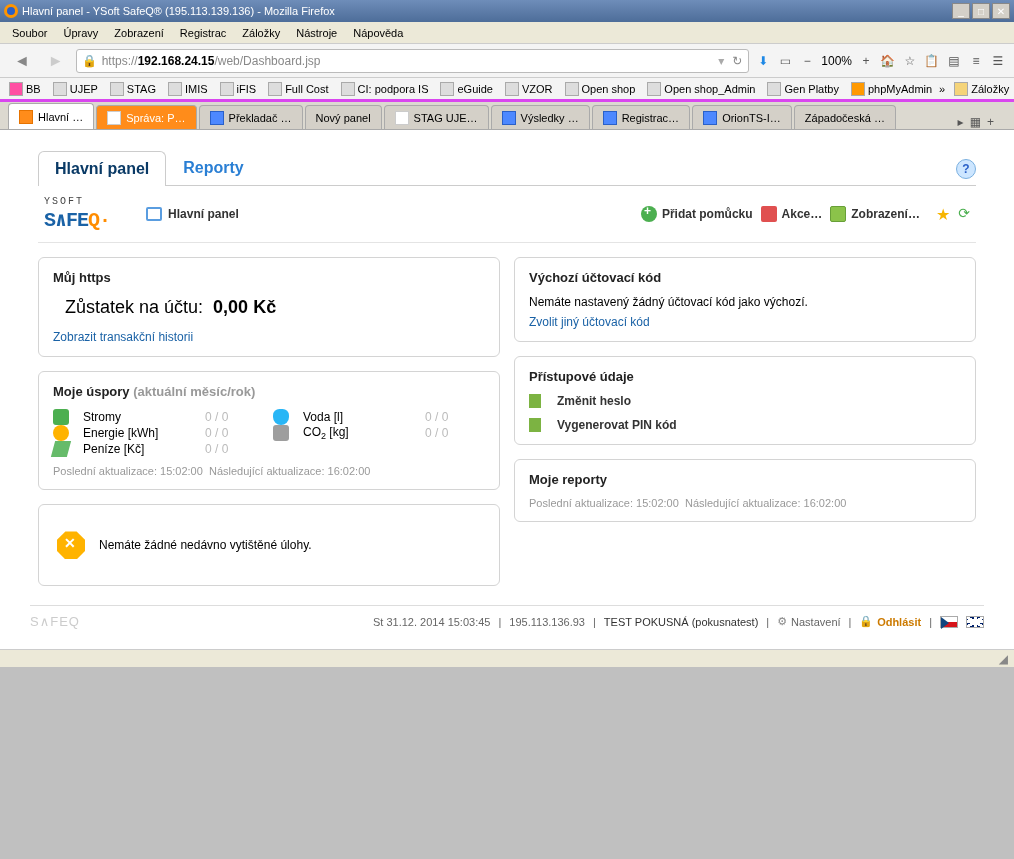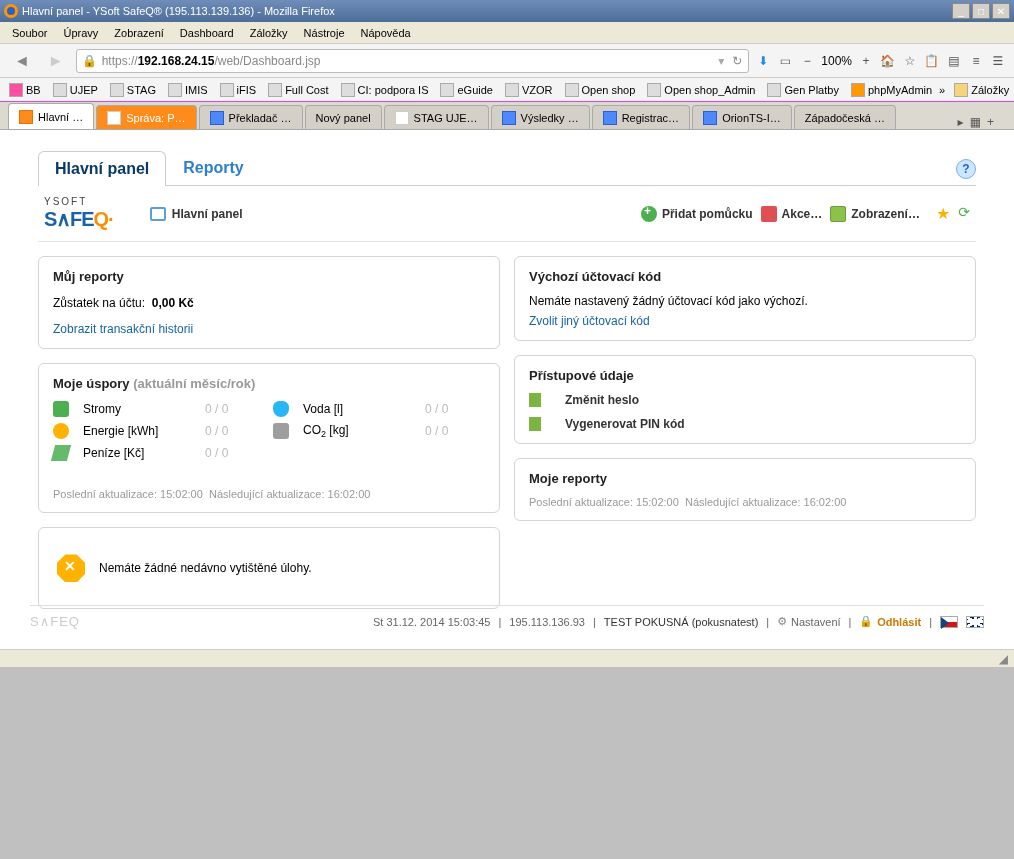--- a/index.html
+++ b/index.html
@@ -12,76 +12,76 @@
 .winbtns{margin-left:auto;display:flex;gap:2px}
 .winbtn{width:18px;height:16px;background:#d4d0c8;border:1px solid #888;font-size:10px;display:flex;align-items:center;justify-content:center;cursor:pointer}
 .menubar{height:22px;background:#ece9d8;display:flex;align-items:center;padding:0 4px;font-size:11px;gap:0;border-bottom:1px solid #ccc}
 .menubar span{padding:2px 8px;cursor:pointer}
 .toolbar{height:34px;background:#f4f4f4;display:flex;align-items:center;padding:0 8px;gap:6px;border-bottom:1px solid #ccc}
 .navbtn{padding:3px 6px;color:#888;font-size:16px;cursor:pointer}
 .urlbar{flex:1;height:24px;background:#fff;border:1px solid #bbb;border-radius:3px;display:flex;align-items:center;padding:0 6px;font-size:12px}
 .urlbar .lock{color:#888;margin-right:4px}
 .urlbar .reload{margin-left:auto;color:#888}
 .tbicon{width:16px;height:16px;display:inline-flex;align-items:center;justify-content:center;color:#555;cursor:pointer}
-.bookmarkbar{height:24px;background:#f4f4f4;display:flex;align-items:center;padding:0 4px;font-size:11px;gap:2px;border-bottom:1px solid #d946ef;overflow:hidden}
+.bookmarkbar{height:24px;background:#f4f4f4;display:flex;align-items:center;padding:0 4px;font-size:11px;gap:2px;border-bottom:3px solid #d946ef;overflow:hidden}
 .bm{display:flex;align-items:center;gap:3px;padding:2px 5px;cursor:pointer;white-space:nowrap}
 .bm-icon{width:14px;height:14px;background:#ddd;border:1px solid #aaa;display:inline-block}
 .bm-right{margin-left:auto;display:flex;align-items:center;gap:4px}
 .tabstrip{height:28px;background:#dcd9d0;display:flex;align-items:flex-end;padding:0 12px 0 8px;border-bottom:1px solid #aaa}
 .tab{height:24px;padding:0 10px;display:flex;align-items:center;gap:5px;font-size:11px;background:#d4d0c8;border:1px solid #aaa;border-bottom:none;border-radius:4px 4px 0 0;margin-right:2px;cursor:pointer;max-width:110px;overflow:hidden;text-overflow:ellipsis;white-space:nowrap}
 .tab.active{background:#fff;height:26px}
 .tab.orange{background:#ff8c1a;color:#fff}
 .tab-icon{width:14px;height:14px;display:inline-block;background:#fff;border:1px solid #ccc}
 .tab-icon.o{background:#ff8c1a;border-color:#e67300}
 .tab-icon.bl{background:#4d88ff;border-color:#2a60c8}
 .tabstrip .tabend{margin-left:auto;display:flex;gap:6px;padding:0 8px;color:#555}
 .content{flex:1;background:#fff;overflow:auto;padding:20px 38px;position:relative}
 .app-tabs{display:flex;align-items:flex-end;border-bottom:1px solid #ccc;margin-bottom:0}
 .app-tab{padding:8px 16px;font-size:16px;font-weight:bold;color:#2a7fd4;cursor:pointer;border:1px solid transparent;border-bottom:none}
 .app-tab.active{color:#0a3a66;border-color:#ccc;background:#fff;border-radius:6px 6px 0 0;position:relative;top:1px}
 .app-help{margin-left:auto;width:20px;height:20px;border-radius:50%;background:#cde6ff;border:1px solid #7ab0e0;color:#2a60c8;display:flex;align-items:center;justify-content:center;font-weight:bold;margin-bottom:6px;cursor:pointer}
 .app-subbar{display:flex;align-items:center;padding:10px 6px;border-bottom:1px solid #e4e4e4;margin-bottom:14px}
-.logo{font-family:Liberation Sans, sans-serif;font-size:12px}
+.logo{font-family:Liberation Mono, monospace;font-size:12px}
 .logo .l1{color:#444;font-size:10px;letter-spacing:2px}
 .logo .l2{color:#1a62a6;font-weight:bold;font-size:20px;letter-spacing:-1px}
 .logo .l2 b{color:#ff8c00}
 .sub-title{display:flex;align-items:center;gap:6px;margin-left:36px;font-weight:bold;color:#333}
 .sub-title .wicon{width:16px;height:14px;border:2px solid #5a9de0;border-radius:2px;display:inline-block}
 .sub-actions{margin-left:auto;display:flex;gap:8px;align-items:center}
 .sa{display:flex;align-items:center;gap:5px;font-weight:bold;color:#333;cursor:pointer}
 .sa-icon{width:16px;height:16px;display:inline-block;border-radius:2px}
 .sa-icon.green{background:#4caf50;border-radius:50%;position:relative}
 .sa-icon.green:after{content:"+";color:#fff;position:absolute;left:3px;top:-2px;font-weight:bold}
 .sa-icon.delete{background:#e05050}
 .sa-icon.view{background:#8bc34a;border:1px solid #689f38}
 .endicons{display:flex;gap:8px;margin-left:8px}
 .star{color:#f7b500;font-size:16px}
 .refresh{color:#4caf50;font-size:14px}
 .dash{display:flex;gap:14px}
 .col{flex:1;display:flex;flex-direction:column;gap:14px}
 .panel{border:1px solid #d4d4d4;border-radius:6px;padding:12px 14px}
 .panel h3{font-size:13px;font-weight:bold;color:#222;margin-bottom:10px}
 .muted{color:#999}
-.balance{font-size:12px;margin:12px 0}
+.balance{font-size:18px;margin:12px 12px}
 .balance b{font-weight:bold}
 .link{color:#1a62a6;text-decoration:none;cursor:pointer}
-.sav-grid{display:grid;grid-template-columns:22px 1fr 60px 22px 1fr 60px;gap:6px 8px;align-items:center;font-size:12px;margin-bottom:27px}
+.sav-grid{display:grid;grid-template-columns:22px 1fr 60px 22px 1fr 60px;gap:0 8px;align-items:center;font-size:12px;margin-bottom:8px}
 .sav-grid .v{color:#bbb;}
 .ic{width:16px;height:16px;display:inline-block}
 .ic.tree{background:#4caf50;border-radius:3px}
 .ic.energy{background:#ffb300;border-radius:50%}
 .ic.money{background:#66bb6a;transform:skewX(-15deg)}
 .ic.water{background:#29b6f6;border-radius:40% 40% 50% 50%}
 .ic.co2{background:#9e9e9e;border-radius:3px}
 .tstamps{color:#999;font-size:11px}
 .jobmsg{display:flex;align-items:center;gap:14px;padding:14px 4px}
 .octa{width:28px;height:28px;background:#ffb300;position:relative;clip-path:polygon(30% 0,70% 0,100% 30%,100% 70%,70% 100%,30% 100%,0 70%,0 30%)}
 .octa:after{content:"✕";color:#fff;position:absolute;left:7px;top:4px;font-weight:bold;font-size:14px}
 .acc-list{display:flex;flex-direction:column;gap:10px}
-.acc-item{display:flex;align-items:center;gap:24px;font-weight:bold;color:#333;cursor:pointer}
+.acc-item{display:flex;align-items:center;gap:16px;font-weight:bold;color:#333;cursor:pointer}
 .sq{width:12px;height:14px;background:#7cb342;display:inline-block}
 .reprow{display:flex;align-items:center;gap:6px;margin-bottom:4px}
 .reprow input{margin:0}
 .repgrid{display:flex}
 .repleft{flex:1}
 .repright{flex:1;font-size:12px}
 .repright div{display:flex;justify-content:space-between;max-width:230px}
 .footer{position:absolute;left:30px;right:30px;bottom:20px;border-top:1px solid #ddd;padding-top:8px;display:flex;align-items:center;font-size:11px;color:#666;gap:8px}
 .footer .flogo{color:#ccc;font-size:13px;letter-spacing:1px}
 .footer .mid{margin-left:auto}
@@ -110,21 +110,21 @@
       <div class="winbtn">_</div>
       <div class="winbtn">□</div>
       <div class="winbtn">✕</div>
     </div>
   </div>
 
   <div class="menubar">
     <span>Soubor</span>
     <span>Úpravy</span>
     <span>Zobrazení</span>
-    <span>Dashboard</span>
+    <span>Registrac</span>
     <span>Záložky</span>
     <span>Nástroje</span>
     <span>Nápověda</span>
   </div>
 
   <div class="toolbar">
     <span class="navbtn">◄</span>
     <span class="navbtn" style="color:#ccc">►</span>
     <div class="urlbar">
       <span class="lock">🔒</span>
@@ -283,21 +283,21 @@
         <div class="endicons">
           <span class="star">★</span>
           <span class="refresh">⟳</span>
         </div>
       </div>
     </div>
 
     <div class="dash">
       <div class="col">
         <div class="panel">
-          <h3>Můj reporty</h3>
+          <h3>Můj https</h3>
           <div class="balance"><span>Zůstatek na účtu:</span>&nbsp;&nbsp;<b>0,00 Kč</b></div>
           <a class="link">Zobrazit transakční historii</a>
         </div>
 
         <div class="panel">
           <h3><span>Moje úspory</span> <span class="muted">(aktuální měsíc/rok)</span></h3>
           <div class="sav-grid">
             <span class="ic tree"></span>
               <span>Stromy</span>
               <span class="v">0 / 0</span>

